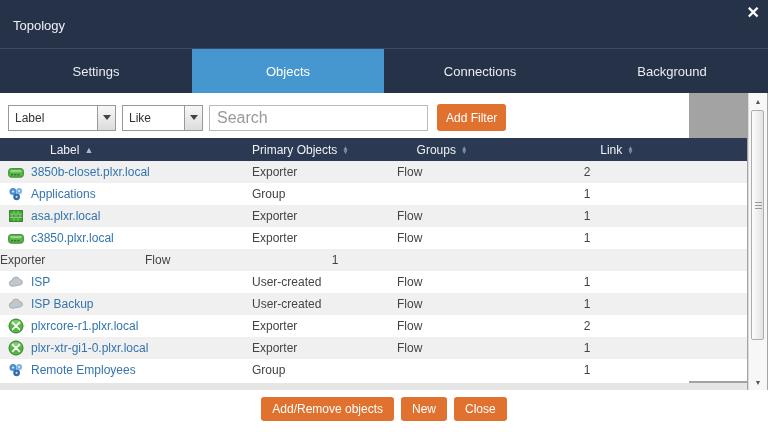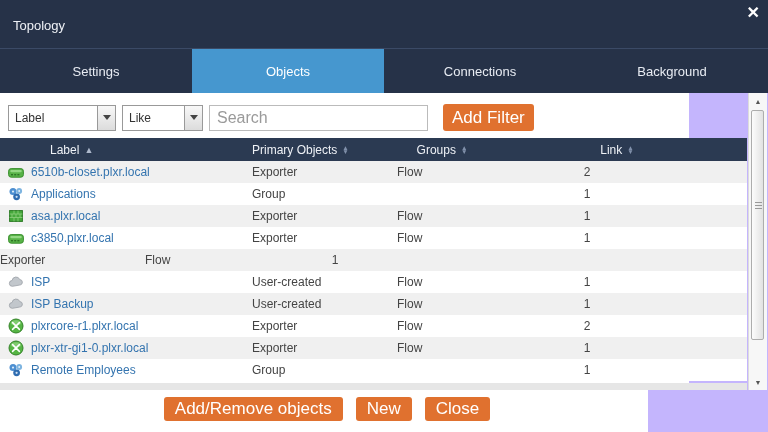--- a/index.html
+++ b/index.html
@@ -1,21 +1,21 @@
 <!DOCTYPE html>
 <html><head>
 <meta charset="utf-8">
 <style>
   * { margin:0; padding:0; box-sizing:border-box; }
   html,body { width:768px; height:432px; overflow:hidden; font-family:"Liberation Sans",sans-serif; background:#fff; }
   :root{
     --navy:#263248; --thead-navy:#2b3a52; --blue:#4697cf; --orange:#e0712f;
     --link:#3474af; --rowalt:#f0f0f0; --text:#444;
   }
-  .modal { position:relative; width:768px; height:432px; background:#c4b5fd;text-decoration:underline; }
+  .modal { position:relative; width:768px; height:432px; background:#a3a3a3;text-decoration:underline; }
 
   
   .titlebar { position:absolute; top:0; left:0; width:768px; height:48px; background:var(--navy); }
   .titlebar .title { position:absolute; left:13px; top:18px; color:#eef1f6; font-size:13px; }
   .close-x { position:absolute; top:3px; right:8px; color:#fff; font-size:16px; font-weight:bold; cursor:pointer; line-height:20px; }
 
   
   .tabbar { position:absolute; top:48px; left:0; width:768px; height:45px; background:var(--navy); border-top:1px solid #3b4a66; display:flex; }
   .tab { width:192px; height:100%; display:flex; align-items:center; justify-content:center; color:#e8ecf3; font-size:13px; cursor:pointer; }
   .tab.active { background:var(--blue); color:#fff; }
@@ -25,21 +25,21 @@
 
   .filter-row { position:absolute; top:11px; left:8px; display:flex; align-items:center; }
   .select { height:26px; background:#fff; border:1px solid #999; display:flex; align-items:center; justify-content:space-between; font-size:12px; color:#333; cursor:pointer; }
   .select .sel-text { padding-left:6px; }
   .sel-btn { width:18px; height:24px; margin:0; background:linear-gradient(#f8f8f8,#dcdcdc); border-left:1px solid #999; display:flex; align-items:center; justify-content:center; }
   .sel-btn::after { content:""; width:0; height:0; border-left:4px solid transparent; border-right:4px solid transparent; border-top:5px solid #444; }
   .sel-field { width:108px; margin-right:6px; }
   .sel-op { width:81px; margin-right:6px;align-items:center; }
   .search-input { width:219px; height:26px; border:1px solid #bbb; font-size:16px; padding:0 7px; color:#333; margin-right:9px; outline:none; font-family:"Liberation Sans",sans-serif; }
   .search-input::placeholder { color:#9a9a9a; }
-  .btn-orange { background:var(--orange); color:#fff; border:none; border-radius:3px; font-size:17px; font-family:"Liberation Sans",sans-serif; cursor:pointer;margin-left:6px; }
+  .btn-orange { background:var(--orange); color:#fff; border:none; border-radius:3px; font-size:12px; font-family:"Liberation Sans",sans-serif; cursor:pointer; }
   .add-filter { height:27px; padding:0 9px; }
 
   
   .thead { position:absolute; top:45px; left:0; width:747px; height:23px; background:var(--thead-navy); display:flex; align-items:center; color:#eef1f6; font-size:12px; }
   .tbody { position:absolute; top:68px; left:0; width:747px; }
   .trow { display:flex; align-items:center; height:22px; font-size:12px; color:var(--text); background:#fff; }
   .trow.alt { background:var(--rowalt); }
   .c-label { width:252px; display:flex; align-items:center; padding-left:8px; overflow:hidden; }
   .c-type { width:145px; }
   .c-status { width:145px; }
@@ -56,21 +56,21 @@
   .bottom-strip { position:absolute; top:290px; left:0; width:747px; height:7px; background:#e6e6e6; }
 
   
   .vscroll { position:absolute; top:93px; right:1px; width:19px; height:297px; background:#f7f7f7; border-left:1px solid #dcdcdc; }
   .sb-btn { position:absolute; left:0; width:100%; height:14px; display:flex; align-items:center; justify-content:center; color:#555; font-size:7px; cursor:pointer; }
   .sb-up { top:1px; } .sb-down { bottom:1px; }
   .sb-thumb { position:absolute; left:2px; top:17px; width:13px; height:230px; background:linear-gradient(90deg,#fcfcfc,#e2e2e2); border:1px solid #adadad; border-radius:2px; cursor:pointer; }
   .sb-grip { position:absolute; top:40%; left:3px; width:7px; border-top:1px solid #999; box-shadow:0 3px 0 #999, 0 6px 0 #999; height:1px; }
 
   
-  .footer { position:absolute; top:390px; left:0; width:648px; height:42px; background:#fff; display:flex; justify-content:center; align-items:flex-start; padding-top:7px; gap:7px; }
+  .footer { position:absolute; top:390px; left:0; width:768px; height:42px; background:#fff; display:flex; justify-content:center; align-items:flex-start; padding-top:7px; gap:7px; }
   .footer .btn-orange { height:24px; padding:0 11px; }
 </style>
 </head>
 <body>
 
 <div class="modal">
 
   <div class="titlebar">
     <span class="title">Topology</span>
     <span class="close-x">✕</span>
@@ -135,21 +135,21 @@
     <div class="tbody" id="tbody">
         <div class="trow alt">
           <div class="c-label">
             <span class="row-icon"><svg width="16" height="16" viewBox="0 0 16 16">
                 <rect x="0.6" y="4.6" width="14.8" height="8.6" rx="2.6" fill="#58b348" stroke="#3a8f2e"></rect>
                 <rect x="2.2" y="6" width="11.6" height="2.2" rx="1.1" fill="#94d884"></rect>
                 <rect x="3" y="10" width="2" height="1.4" fill="#2e7525"></rect>
                 <rect x="6.2" y="10" width="2" height="1.4" fill="#2e7525"></rect>
                 <rect x="9.4" y="10" width="2" height="1.4" fill="#2e7525"></rect>
               </svg></span>
-            <span class="row-link">6510b-closet.plxr.local</span>
+            <span class="row-link">3850b-closet.plxr.local</span>
           </div>
           <div class="c-type">Exporter</div>
           <div class="c-status">Flow</div>
           <div class="c-groups">2</div>
           <div class="c-link"></div>
         </div>
         <div class="trow">
           <div class="c-label">
             <span class="row-icon"><svg width="16" height="16" viewBox="0 0 16 16">
                 <circle cx="5" cy="5.6" r="3.5" fill="#4d8fd1"></circle>

